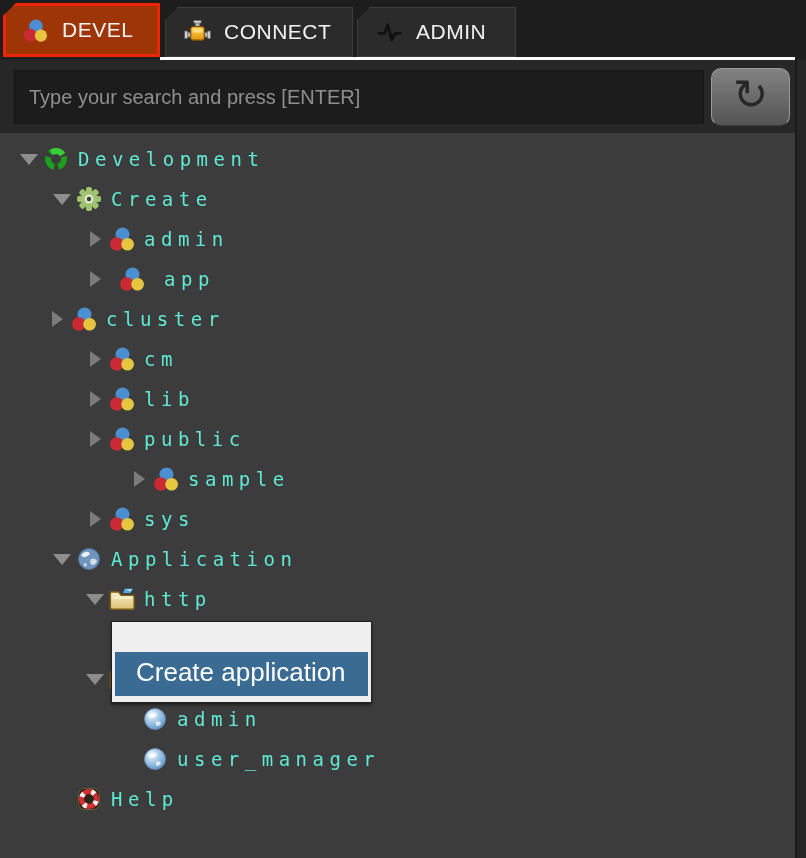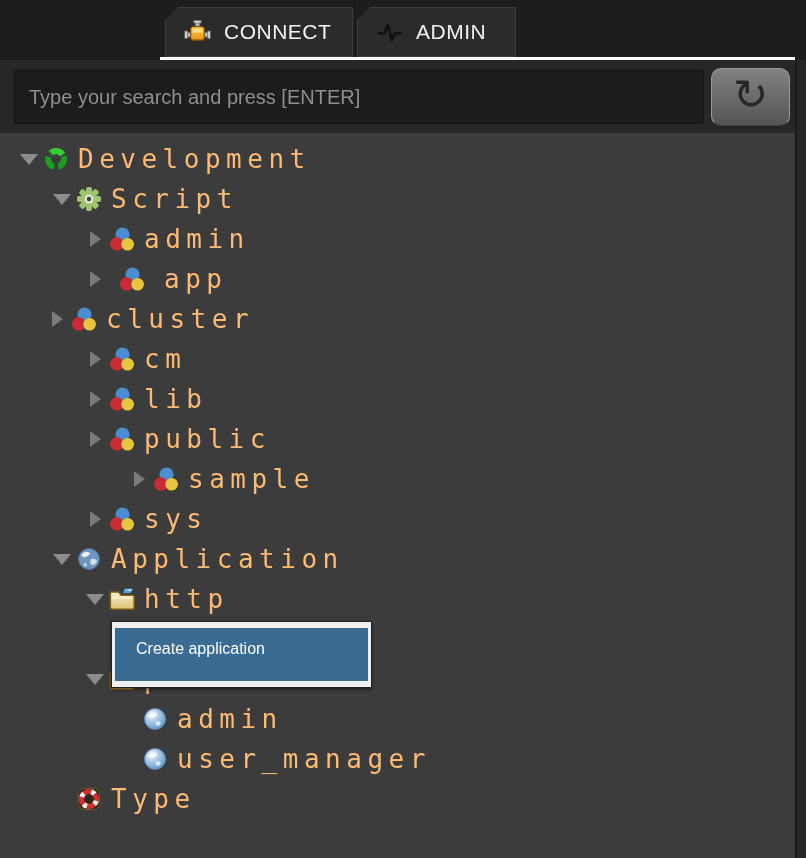--- a/index.html
+++ b/index.html
@@ -52,30 +52,30 @@
   .edge-strip { position:absolute; top:60px; right:0; width:11px; height:798px;
                 background:#262626; border-left:2px solid #1a1a1a; }
   .row { height:40px; display:flex; align-items:center; }
   .slot-arrow { width:26px; flex:0 0 26px; display:flex; align-items:center; justify-content:center; }
   .tri-down { width:0; height:0; border-left:9px solid transparent;
               border-right:9px solid transparent; border-top:11px solid #8d8d8d; }
   .tri-right { width:0; height:0; border-top:8px solid transparent;
                border-bottom:8px solid transparent; border-left:11px solid #7b7b7b; }
   .slot-icon { width:28px; height:28px; flex:0 0 28px; margin-right:8px; }
   .slot-icon svg { width:100%; height:100%; display:block; }
-  .row-label { font-family:"DejaVu Sans Mono", monospace; font-size:26px;
-               letter-spacing:5.5px; color:#fdba74; white-space:pre; }
+  .row-label { font-family:"DejaVu Sans Mono", monospace; font-size:19px;
+               letter-spacing:5.5px; color:#5eead4; white-space:pre; }
 
   
   .ctx-menu { position:absolute; left:111px; top:621px; width:261px; z-index:10;
               background:#efefef; border:1px solid #1f1f1f; padding:6px 3px;
               box-shadow:0 2px 3px rgba(0,0,0,0.45); }
-  .ctx-item { height:53px; line-height:41px; background:#3a6b92; color:#fdfdfd;
-              font-size:16px; padding-left:21px; cursor:pointer;
-              font-family:"Liberation Sans", sans-serif; }
+  .ctx-item { height:44px; line-height:41px; background:#3a6b92; color:#fdfdfd;
+              font-size:26px; padding-left:21px; cursor:pointer;
+              font-family:"Liberation Sans", sans-serif;margin-top:24px; }
 </style>
 </head>
 <body>
 
 <svg width="0" height="0" style="position:absolute" aria-hidden="true">
   <defs>
     <radialGradient id="gradGlobe" cx="35%" cy="30%" r="75%">
       <stop offset="0%" stop-color="#f2f8fd"></stop>
         <stop offset="45%" stop-color="#a9cbe8"></stop>
         <stop offset="100%" stop-color="#5e97c9"></stop>
@@ -85,20 +85,30 @@
         <stop offset="100%" stop-color="#ddc276"></stop>
     </linearGradient>
     <linearGradient id="gradOrange" x1="0" y1="0" x2="0" y2="1">
       <stop offset="0%" stop-color="#ffd75e"></stop>
         <stop offset="100%" stop-color="#e8940c"></stop>
     </linearGradient>
   </defs>
 </svg>
 
 <div class="tabbar">
+  <div class="tab tab-active" id="tab-devel">
+    <span class="tab-ic">
+      <svg viewBox="0 0 28 28">
+        <circle cx="14.5" cy="9.5" r="7" fill="#4a8fd2"></circle>
+        <circle cx="8.8" cy="19" r="6.8" fill="#c92a33"></circle>
+        <circle cx="19.6" cy="19.3" r="6.3" fill="#e5c63e"></circle>
+      </svg>
+    </span>
+    <span class="tab-label">DEVEL</span>
+  </div>
   <div class="tab tab-idle" id="tab-connect">
     <span class="tab-ic">
       <svg viewBox="0 0 30 30">
         <g fill="#b5b5b5" stroke="#6e6e6e" stroke-width="0.8">
           <rect x="12.5" y="3.5" width="5" height="5"></rect>
           <rect x="11" y="1.8" width="8" height="2.6" fill="#d8d8d8"></rect>
           <rect x="3.2" y="15" width="4.5" height="5"></rect>
           <rect x="0.9" y="13.4" width="2.8" height="8.2" fill="#d8d8d8"></rect>
           <rect x="22.5" y="15" width="4.5" height="5"></rect>
           <rect x="26.4" y="13.4" width="2.8" height="8.2" fill="#d8d8d8"></rect>
@@ -152,21 +162,21 @@
             <rect x="11" y="2" width="6" height="24" rx="2"></rect>
             <rect x="11" y="2" width="6" height="24" rx="2" transform="rotate(45 14 14)"></rect>
             <rect x="11" y="2" width="6" height="24" rx="2" transform="rotate(90 14 14)"></rect>
             <rect x="11" y="2" width="6" height="24" rx="2" transform="rotate(135 14 14)"></rect>
             <circle cx="14" cy="14" r="8"></circle>
           </g>
           <circle cx="14" cy="14" r="4.5" fill="#dde8cc"></circle>
           <circle cx="14" cy="14" r="2.2" fill="#3c3c3c"></circle>
         </svg>
       </span>
-      <span class="row-label">Script</span>
+      <span class="row-label">Create</span>
     </div>
     <div class="row" style="padding-left: 82px;">
       <span class="slot-arrow">
         <span class="tri-right"></span>
       </span>
       <span class="slot-icon">
         <svg viewBox="0 0 28 28">
           <circle cx="14.5" cy="9.5" r="7" fill="#4a8fd2"></circle>
           <circle cx="8.8" cy="19" r="6.8" fill="#c92a33"></circle>
           <circle cx="19.6" cy="19.3" r="6.3" fill="#e5c63e"></circle>
@@ -332,20 +342,20 @@
     </div>
     <div class="row" style="padding-left: 49px;">
       <span class="slot-arrow"></span>
       <span class="slot-icon">
         <svg viewBox="0 0 28 28">
           <rect x="3.5" y="3.5" width="21" height="21" rx="6" fill="#2e2619" stroke="#6e5a2e" stroke-width="1"></rect>
           <circle cx="14" cy="14" r="7.5" fill="none" stroke="#d32f2f" stroke-width="5"></circle>
           <circle cx="14" cy="14" r="7.5" fill="none" stroke="#f3f3f3" stroke-width="5" stroke-dasharray="3.9 7.9" stroke-dashoffset="-2"></circle>
         </svg>
       </span>
-      <span class="row-label">Type</span>
+      <span class="row-label">Help</span>
     </div>
   </div>
 <div class="edge-strip"></div>
 
 <div class="ctx-menu">
   <div class="ctx-item">Create application</div>
 </div>
 
 </body></html>

